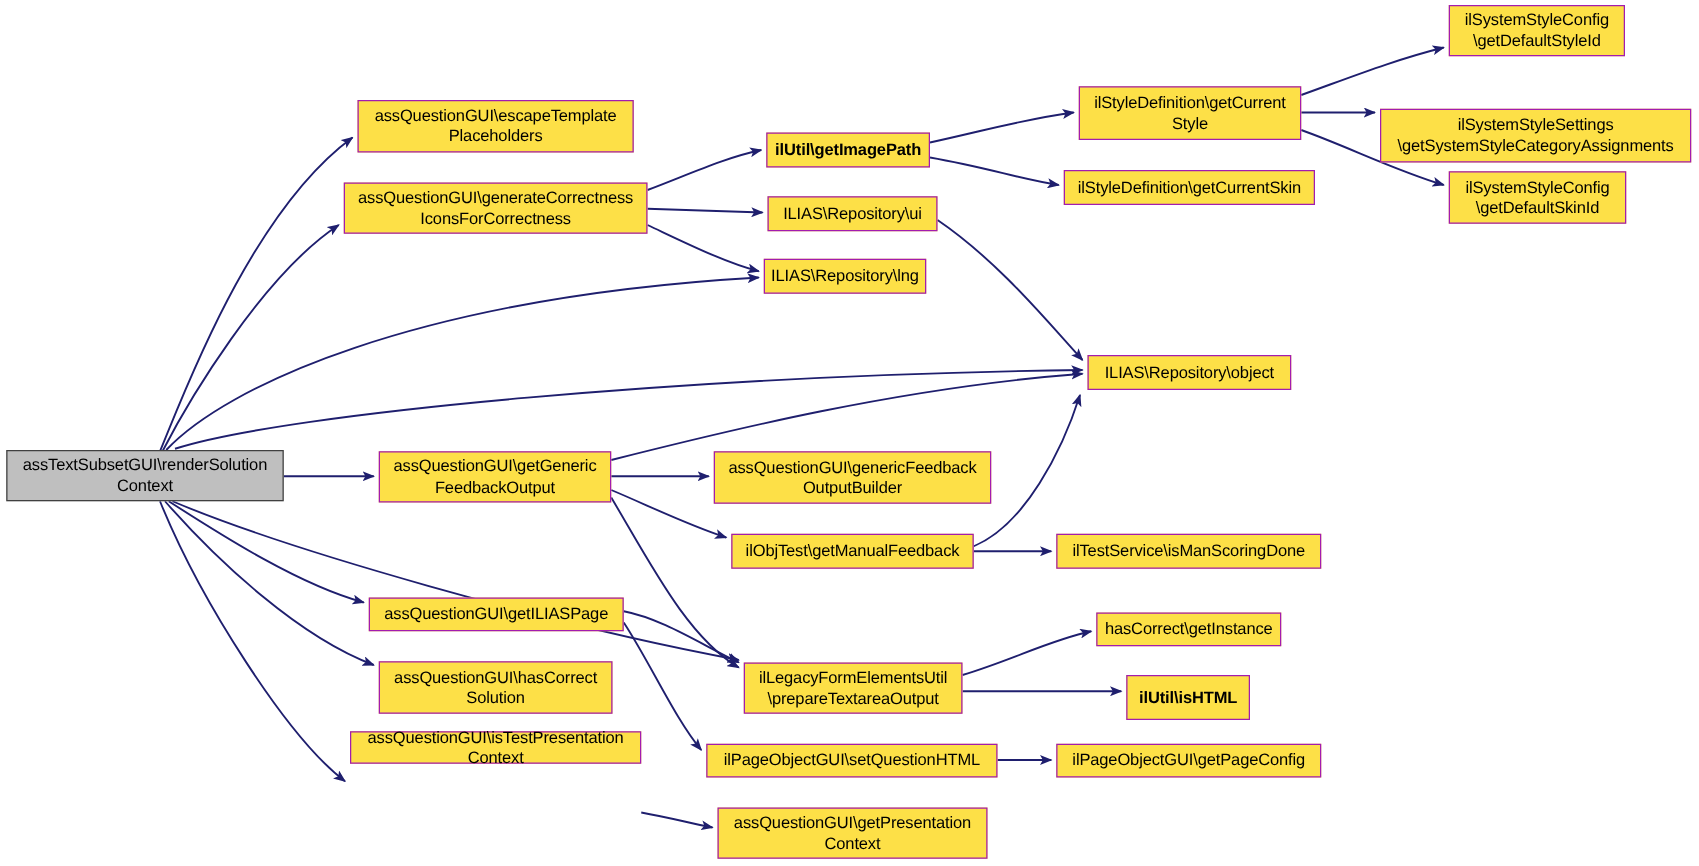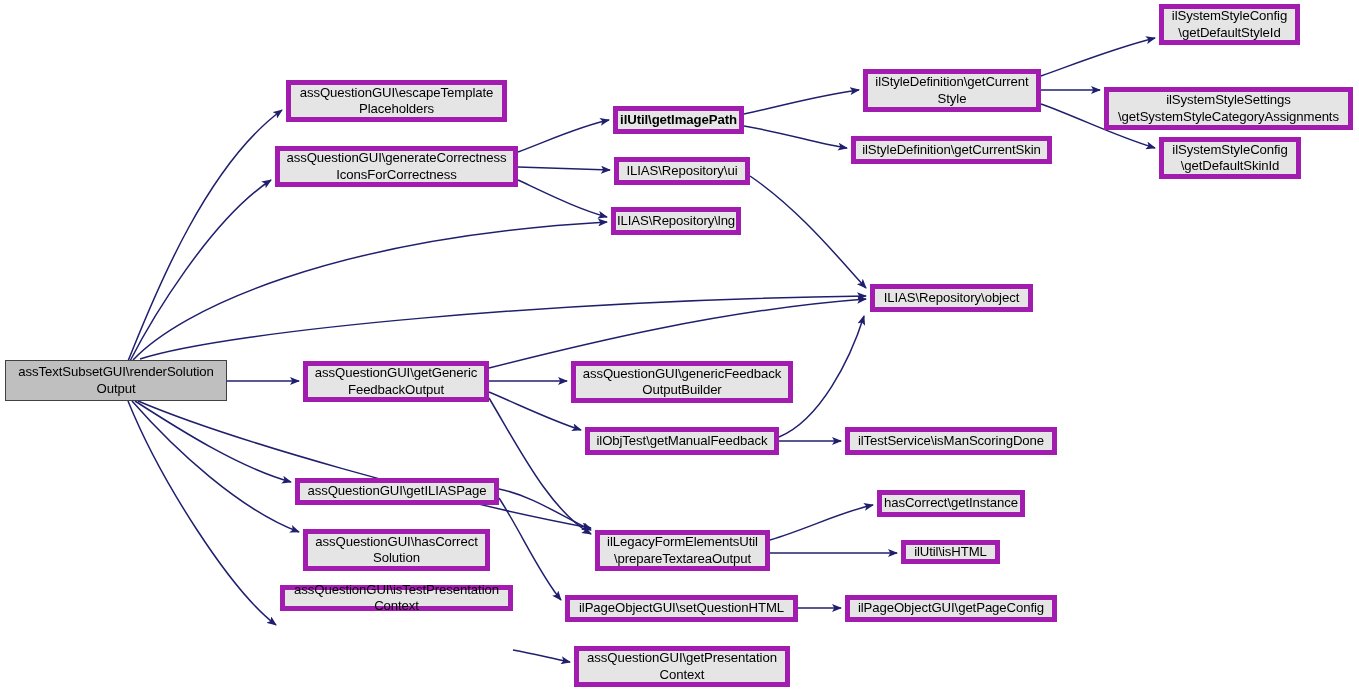--- a/index.html
+++ b/index.html
@@ -14,22 +14,22 @@
   }
   #edge-layer{
     position:absolute;
     left:0;top:0;
     width:1359px;height:693px;
     pointer-events:none;
   }
   .node{
     position:absolute;
     box-sizing:border-box;
-    border:5px solid #a21caf;
-    background:#e5e5e5;
+    border:1px solid #a21caf;
+    background:#fde047;
     color:#000000;
     display:flex;
     align-items:center;
     justify-content:center;
     text-align:center;
     font-size:13.2px;
     line-height:16.5px;
     letter-spacing:-0.1px;
     white-space:pre-line;
     padding:0 3px;
@@ -80,21 +80,21 @@
         <path d="M499,498 C520,530 540,575 561,600" stroke="#1f1f6e" marker-end="url(#arrow)"></path>
         <path d="M770,540 C810,528 840,512 873,505" stroke="#1f1f6e" marker-end="url(#arrow)"></path>
         <path d="M770,553 L897,553" stroke="#1f1f6e" marker-end="url(#arrow)"></path>
         <path d="M798,608 L841,608" stroke="#1f1f6e" marker-end="url(#arrow)"></path>
         <path d="M513,650 C535,654 550,658 570,662" stroke="#1f1f6e" marker-end="url(#arrow)"></path>
       </g>
   </svg>
 
   <div id="nodes">
       <div class="node highlight" style="left: 5px; top: 360px; width: 222px; height: 41px;">assTextSubsetGUI\renderSolution
-Output</div>
+Context</div>
       <div class="node" style="left: 286px; top: 80px; width: 221px; height: 42px;">assQuestionGUI\escapeTemplate
 Placeholders</div>
       <div class="node" style="left: 275px; top: 146px; width: 243px; height: 41px;">assQuestionGUI\generateCorrectness
 IconsForCorrectness</div>
       <div class="node" style="left: 613px; top: 106px; width: 131px; height: 28px; font-weight: bold;">ilUtil\getImagePath</div>
       <div class="node" style="left: 614px; top: 157px; width: 136px; height: 28px;">ILIAS\Repository\ui</div>
       <div class="node" style="left: 611px; top: 207px; width: 130px; height: 28px;">ILIAS\Repository\lng</div>
       <div class="node" style="left: 863px; top: 69px; width: 178px; height: 43px;">ilStyleDefinition\getCurrent
 Style</div>
       <div class="node" style="left: 851px; top: 136px; width: 201px; height: 28px;">ilStyleDefinition\getCurrentSkin</div>
@@ -110,21 +110,21 @@
       <div class="node" style="left: 571px; top: 361px; width: 222px; height: 42px;">assQuestionGUI\genericFeedback
 OutputBuilder</div>
       <div class="node" style="left: 585px; top: 427px; width: 194px; height: 28px; text-align: right;">ilObjTest\getManualFeedback</div>
       <div class="node" style="left: 845px; top: 427px; width: 212px; height: 28px;">ilTestService\isManScoringDone</div>
       <div class="node" style="left: 295px; top: 478px; width: 204px; height: 27px;">assQuestionGUI\getILIASPage</div>
       <div class="node" style="left: 303px; top: 529px; width: 187px; height: 42px;">assQuestionGUI\hasCorrect
 Solution</div>
       <div class="node" style="left: 595px; top: 530px; width: 175px; height: 41px;">ilLegacyFormElementsUtil
 \prepareTextareaOutput</div>
       <div class="node" style="left: 877px; top: 490px; width: 148px; height: 27px;">hasCorrect\getInstance</div>
-      <div class="node" style="left: 901px; top: 540px; width: 99px; height: 24px;">ilUtil\isHTML</div>
+      <div class="node" style="left: 901px; top: 540px; width: 99px; height: 36px; font-weight: bold;">ilUtil\isHTML</div>
       <div class="node" style="left: 565px; top: 595px; width: 233px; height: 27px;">ilPageObjectGUI\setQuestionHTML</div>
       <div class="node" style="left: 845px; top: 595px; width: 212px; height: 27px;">ilPageObjectGUI\getPageConfig</div>
       <div class="node" style="left: 280px; top: 585px; width: 233px; height: 26px;">assQuestionGUI\isTestPresentation
 Context</div>
       <div class="node" style="left: 574px; top: 646px; width: 216px; height: 41px;">assQuestionGUI\getPresentation
 Context</div>
     </div>
 
 </div>
 

